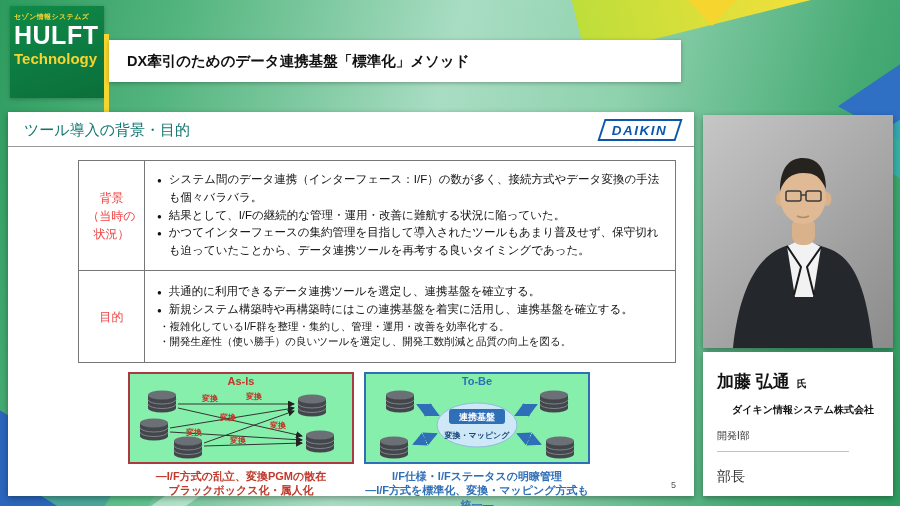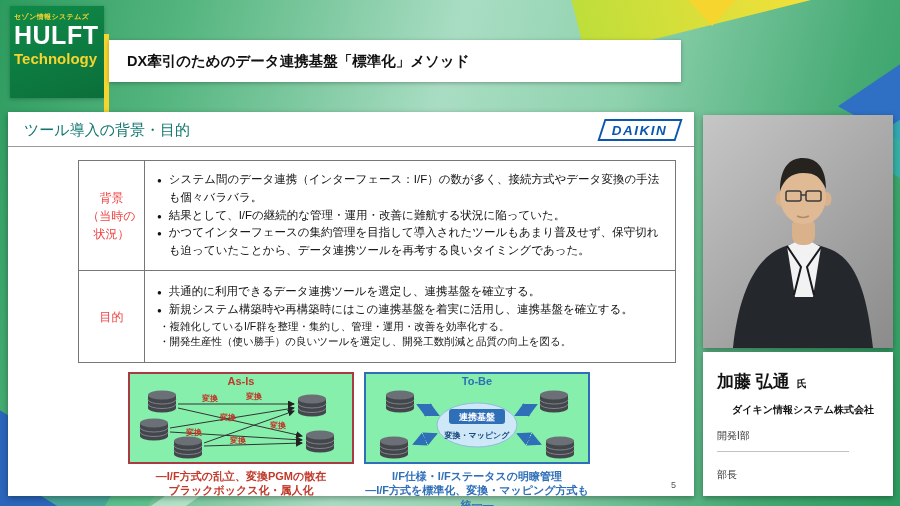--- a/index.html
+++ b/index.html
@@ -76,21 +76,21 @@
   .speaker-video { position:absolute; left:703px; top:115px; width:190px; height:233px;
     background:linear-gradient(135deg,#c6c6c6,#8b8b8b); box-shadow:0 2px 6px rgba(0,0,0,.35); overflow:hidden; }
   .speaker-card { position:absolute; left:703px; top:352px; width:190px; height:144px; background:#fff;
     padding:18px 14px 0; box-shadow:0 2px 6px rgba(0,0,0,.35); }
   .speaker-name-row { display:flex; align-items:baseline; }
   .speaker-name { font-size:17px; font-weight:bold; color:#111; }
   .speaker-honorific { font-size:10px; font-weight:bold; color:#111; margin-left:7px; }
   .speaker-company { font-size:10px; font-weight:bold; color:#111; margin-top:10px;margin-left:15px; }
   .speaker-dept { font-size:10px; color:#333; margin-top:12px; }
   .speaker-rule { width:132px; height:1px; background:#c2c2c2; margin:8px 0 16px; }
-  .speaker-title { font-size:10px; color:#333; }
+  .speaker-title { font-size:14px; color:#333; }
 </style>
 </head>
 <body>
 
 <div class="stage">
 
   <div class="deco deco-yellow-top"></div>
   <div class="deco deco-yellow-tri"></div>
   <div class="deco deco-blue-right"></div>
   <div class="deco deco-teal-right"></div>

